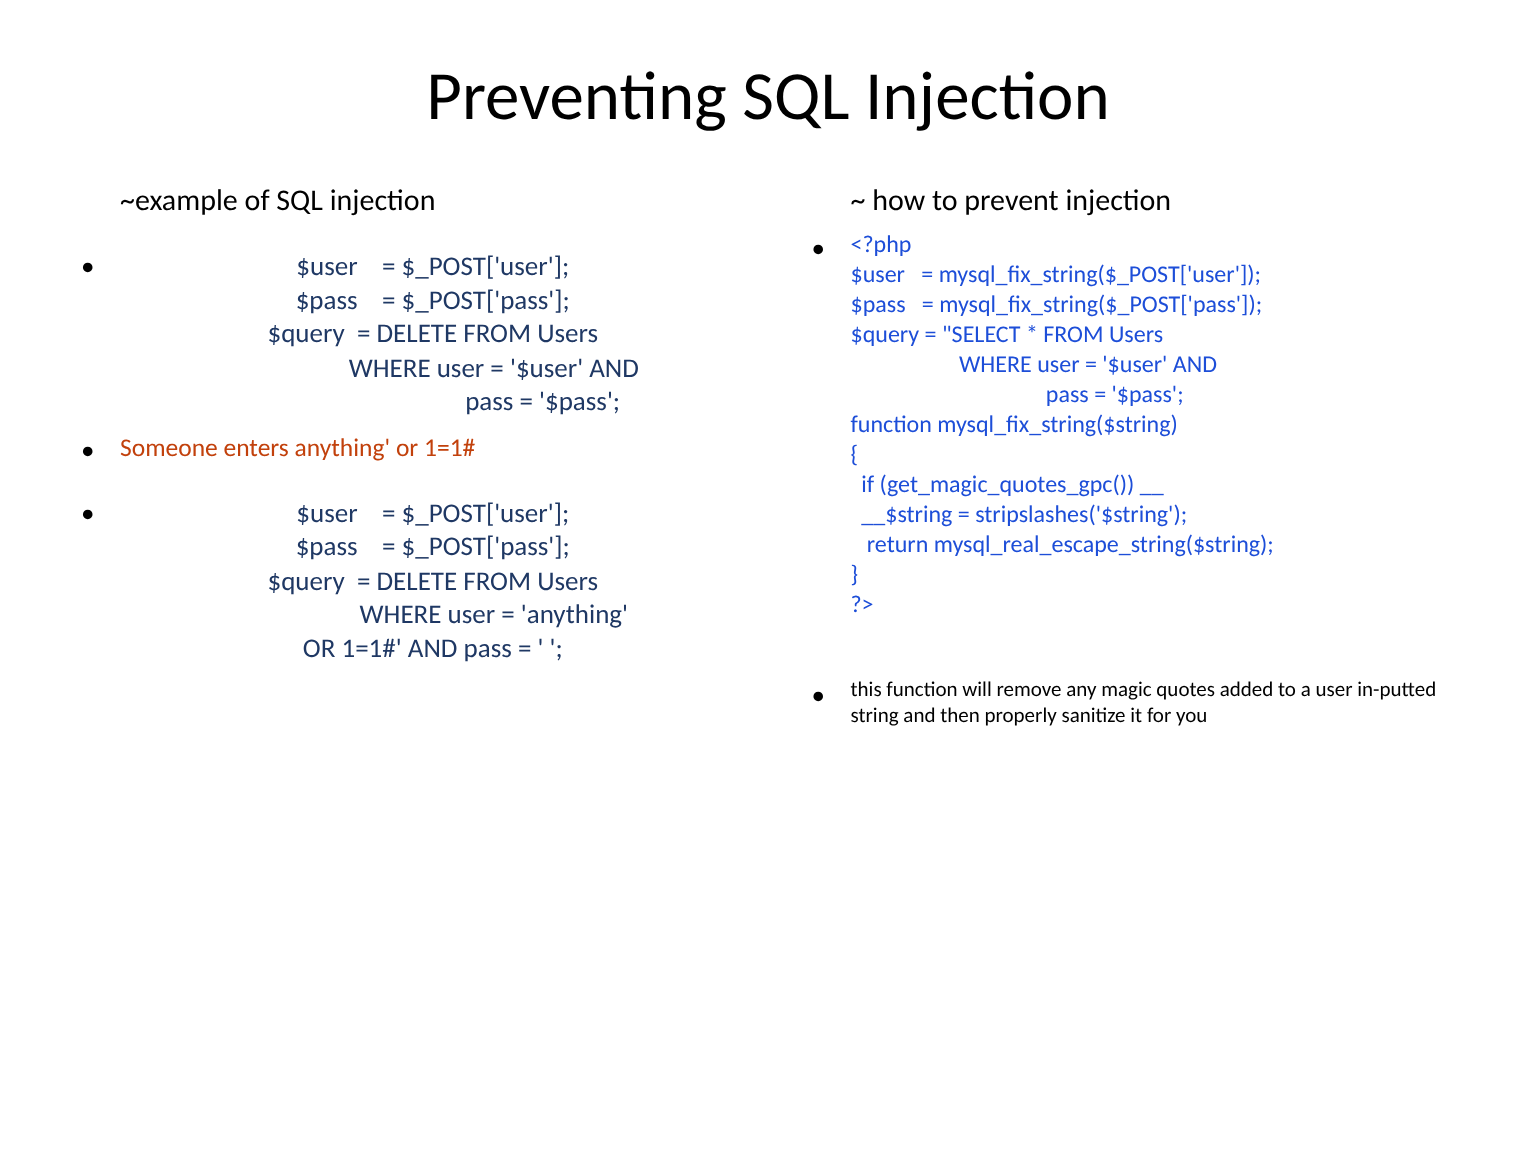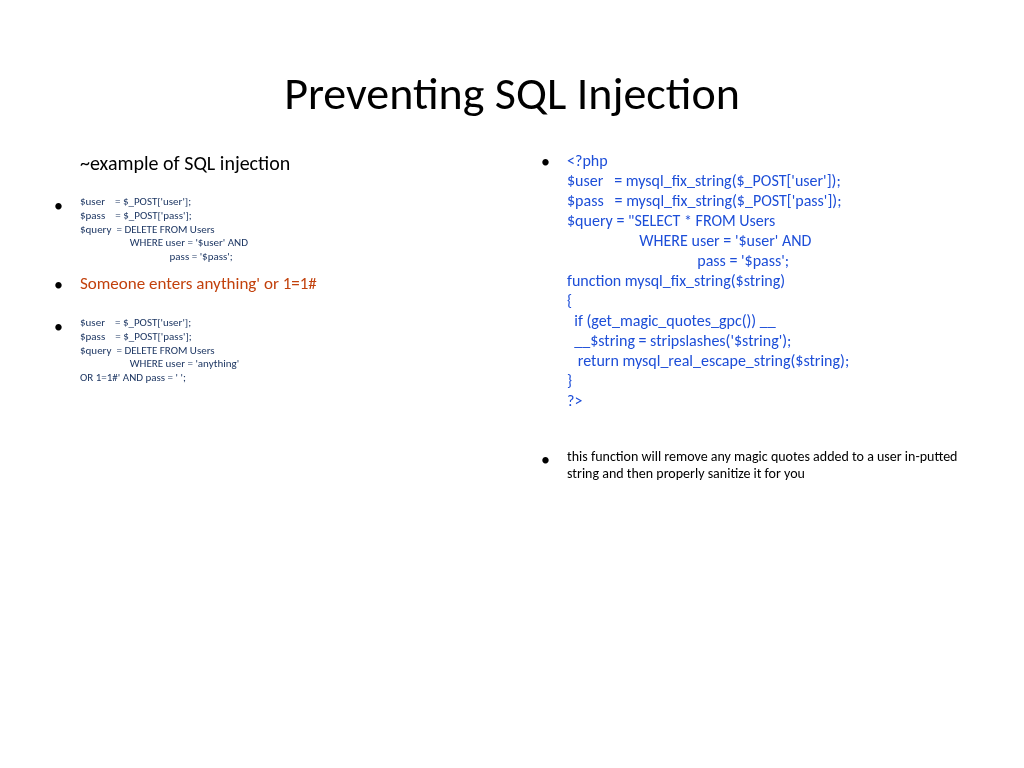--- a/index.html
+++ b/index.html
@@ -8,21 +8,21 @@
     height: 768px;
     background: #fff;
     font-family: Calibri, "Segoe UI", Arial, sans-serif;
     color: #000;
     overflow: hidden;
     padding: 0;
   }
   .slide {
     width: 100%;
     height: 100%;
-    padding: 65px 40px 30px 40px;
+    padding: 36px 40px 30px 40px;
   }
   .title {
     text-align: center;
     font-size: 46px;
     font-weight: 400;
     margin-bottom: 30px;
     letter-spacing: 0px;
   }
   .columns {
     display: flex;
@@ -64,24 +64,25 @@
   ul.level2 > li::before {
     content: "–";
     position: absolute;
     left: 16px;
     top: 0;
     font-size: 14px;
     color: #000;
   }
   .code {
     color: #1f3864;
-    font-size: 11px;
+    font-size: 18px;
     line-height: 1.25;
     white-space: pre;
     font-family: Calibri, "Segoe UI", Arial, sans-serif;
+    text-align: center;
   }
   .code-sm {
     color: #1d4ed8;
     font-size: 16px;
     line-height: 1.25;
     white-space: pre;
     font-family: Calibri, "Segoe UI", Arial, sans-serif;
   }
   .body-text {
     font-size: 17px;
@@ -125,20 +126,21 @@
 $pass    = $_POST['pass'];
 $query  = DELETE FROM Users
                     WHERE user = 'anything'
 OR 1=1#' AND pass = ' ';</div>
         </li>
       </ul>
       <div style="height:28px"></div>
     </div>
 
     <div class="col">
+      <div class="heading">~ how to prevent injection</div>
       <ul class="level1">
         <li>
           <div class="code-sm">&lt;?php
 $user   = mysql_fix_string($_POST['user']);
 $pass   = mysql_fix_string($_POST['pass']);
 $query = "SELECT * FROM Users
                     WHERE user = '$user' AND
                                     pass = '$pass';
 function mysql_fix_string($string)
 {

